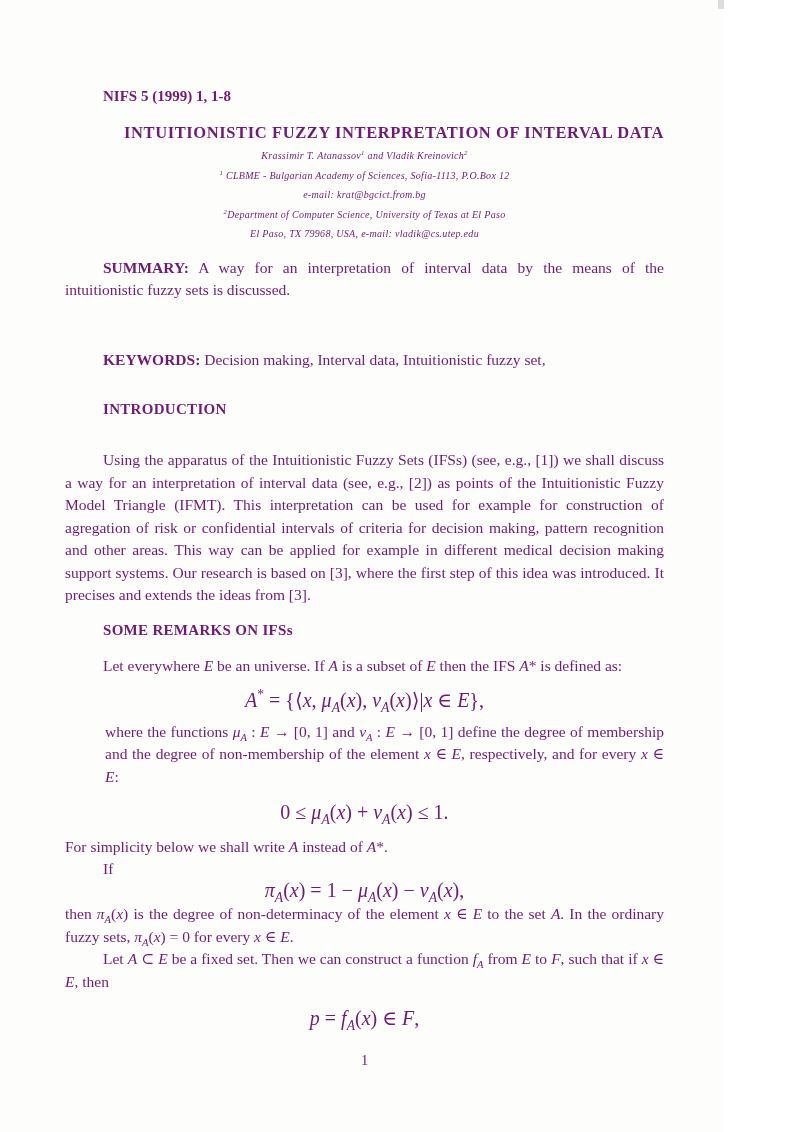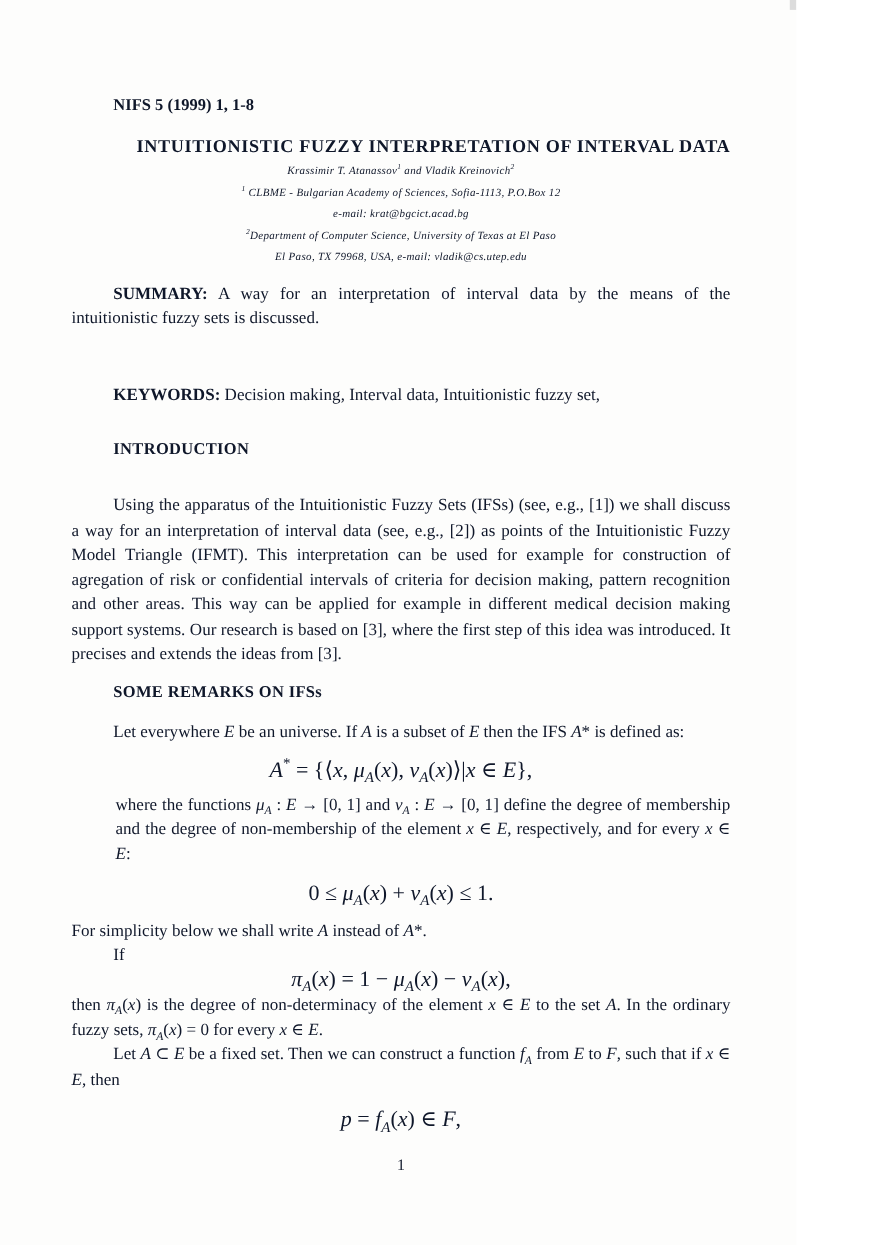--- a/index.html
+++ b/index.html
@@ -5,21 +5,21 @@
   html, body { margin: 0; padding: 0; background: #ffffff; }
   .page {
     position: relative;
     width: 724px;
     height: 1132px;
     margin: 0;
     background: #fdfdfc;
     box-sizing: border-box;
     padding: 86px 60px 0 65px;
     font-family: "Liberation Serif", "DejaVu Serif", serif;
-    color: #0f172a;
+    color: #701a75;
     overflow: hidden;
   }
   .scan-speck {
     position: absolute;
     top: 0;
     right: 0;
     width: 6px;
     height: 9px;
     background: #dcdcdc;
   }
@@ -92,21 +92,21 @@
 
   <div class="scan-speck"></div>
 
   <div class="ref">NIFS 5 (1999) 1, 1-8</div>
 
   <div class="title">INTUITIONISTIC FUZZY INTERPRETATION OF INTERVAL DATA</div>
 
   <div class="authors-block">
     <div>Krassimir T. Atanassov<sup>1</sup> and Vladik Kreinovich<sup>2</sup></div>
     <div><sup>1</sup> CLBME - Bulgarian Academy of Sciences, Sofia-1113, P.O.Box 12</div>
-    <div>e-mail: krat@bgcict.acad.bg</div>
+    <div>e-mail: krat@bgcict.from.bg</div>
     <div><sup>2</sup>Department of Computer Science, University of Texas at El Paso</div>
     <div>El Paso, TX 79968, USA, e-mail: vladik@cs.utep.edu</div>
   </div>
 
   <p class="body-p indent sum-p"><b class="run-in">SUMMARY:</b><span> A way for an interpretation of interval data by the means of the intuitionistic fuzzy sets is discussed.</span></p>
 
   <p class="body-p indent kw-p"><b class="run-in">KEYWORDS:</b><span> Decision making, Interval data, Intuitionistic fuzzy set,</span></p>
 
   <div class="section-heading">INTRODUCTION</div>
 

